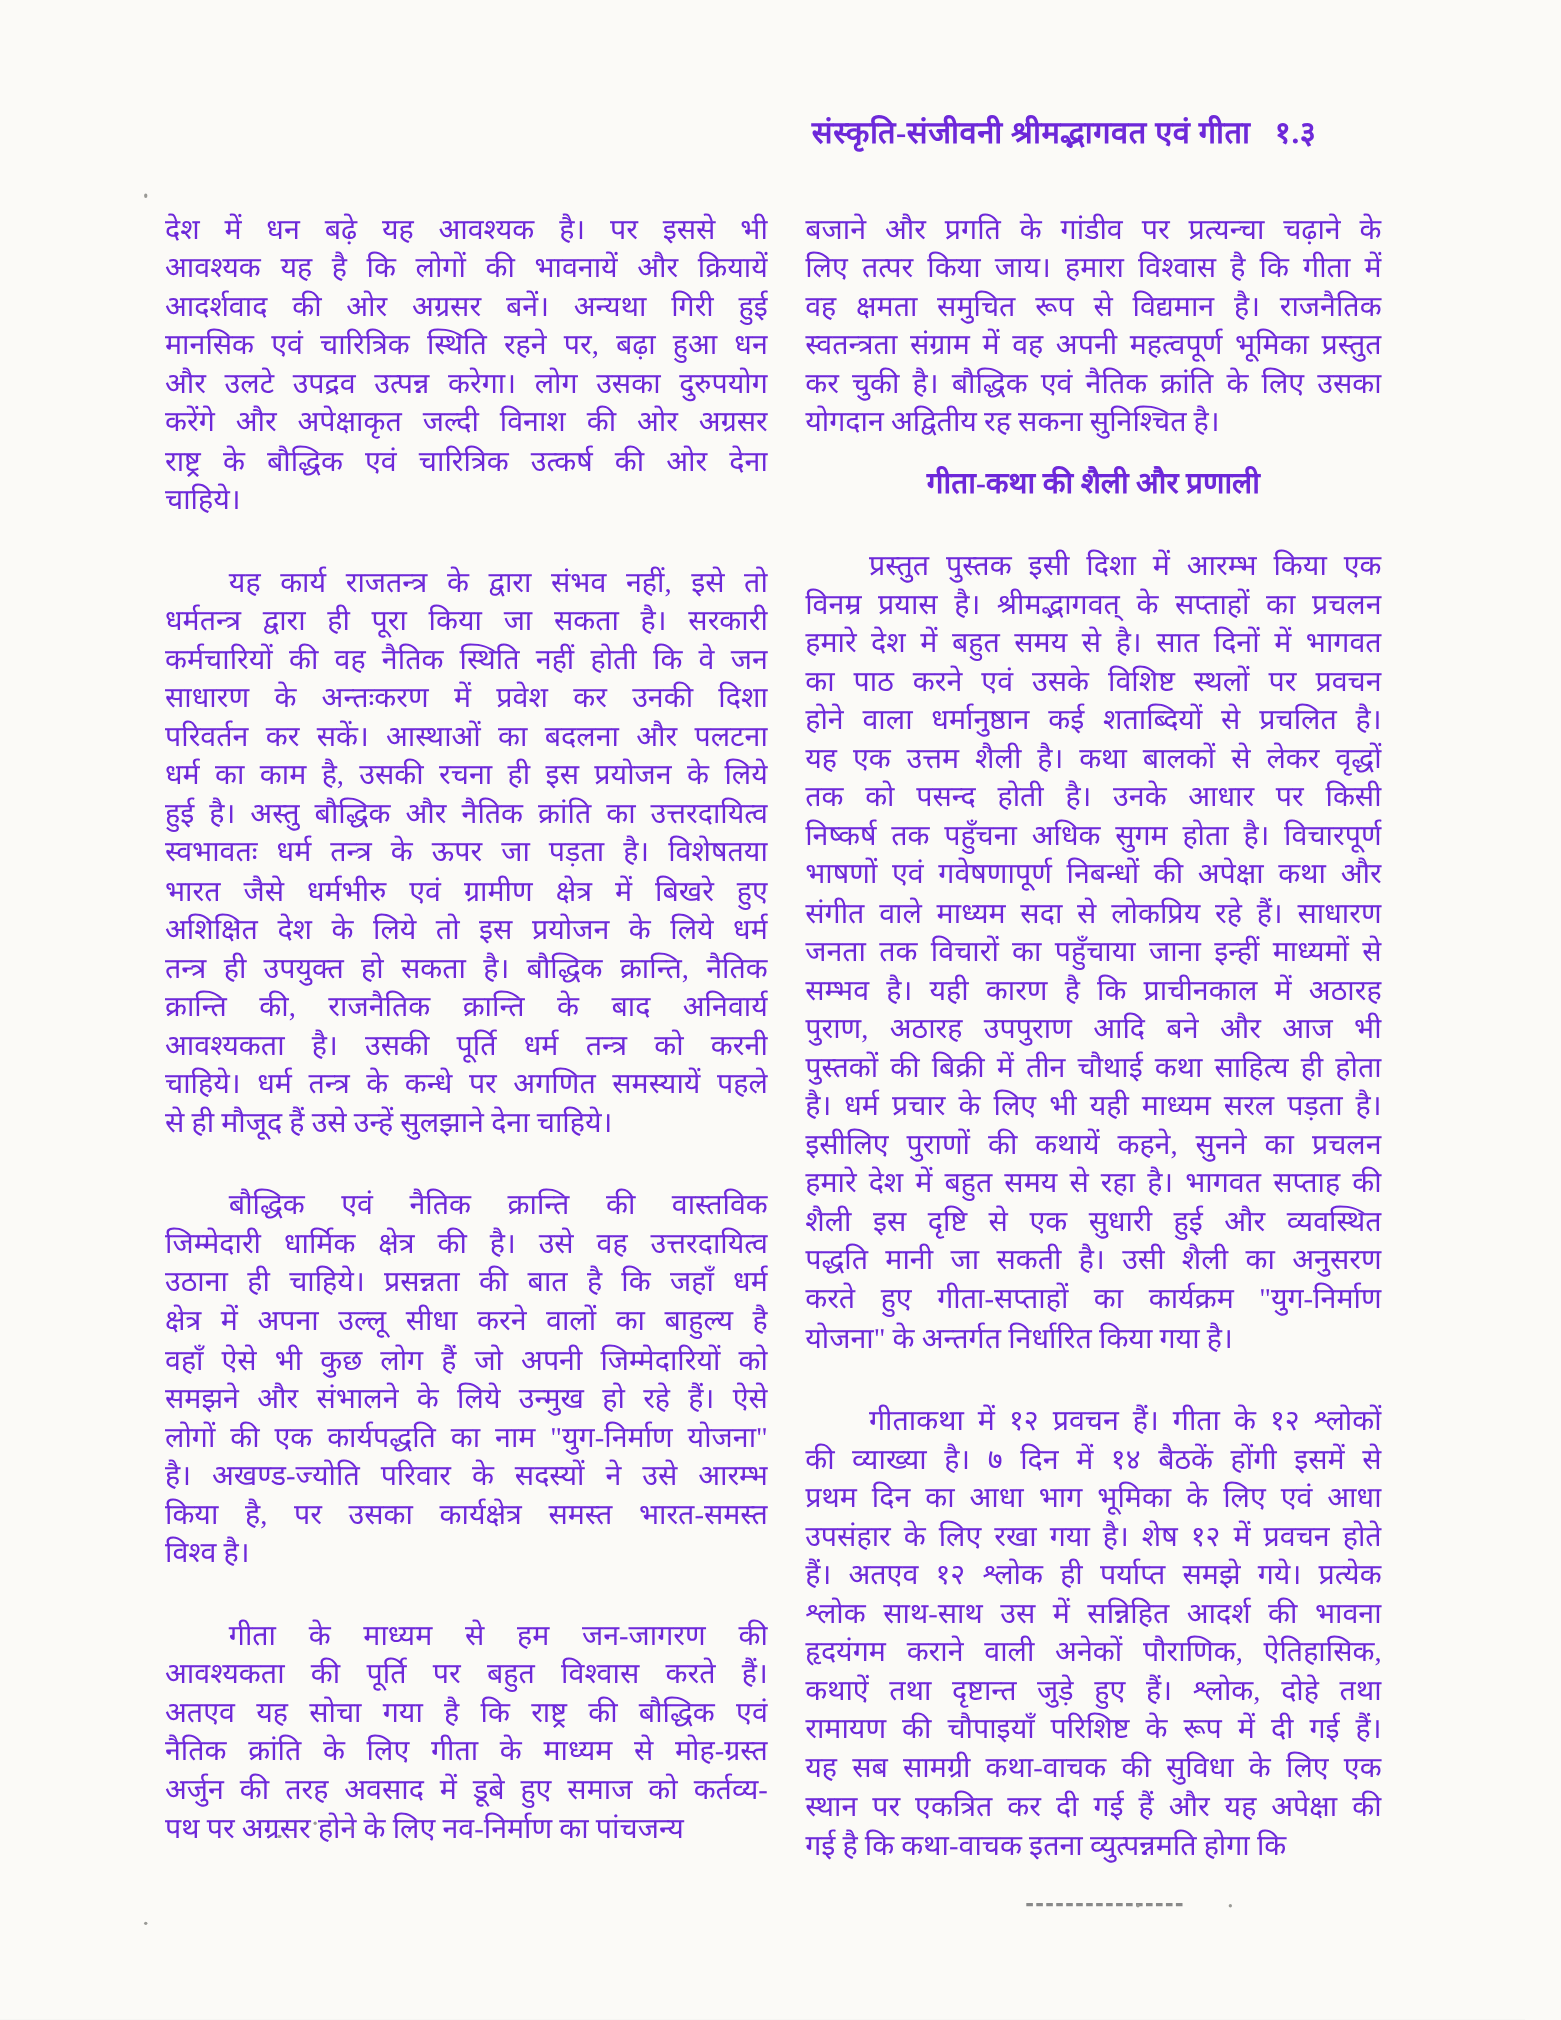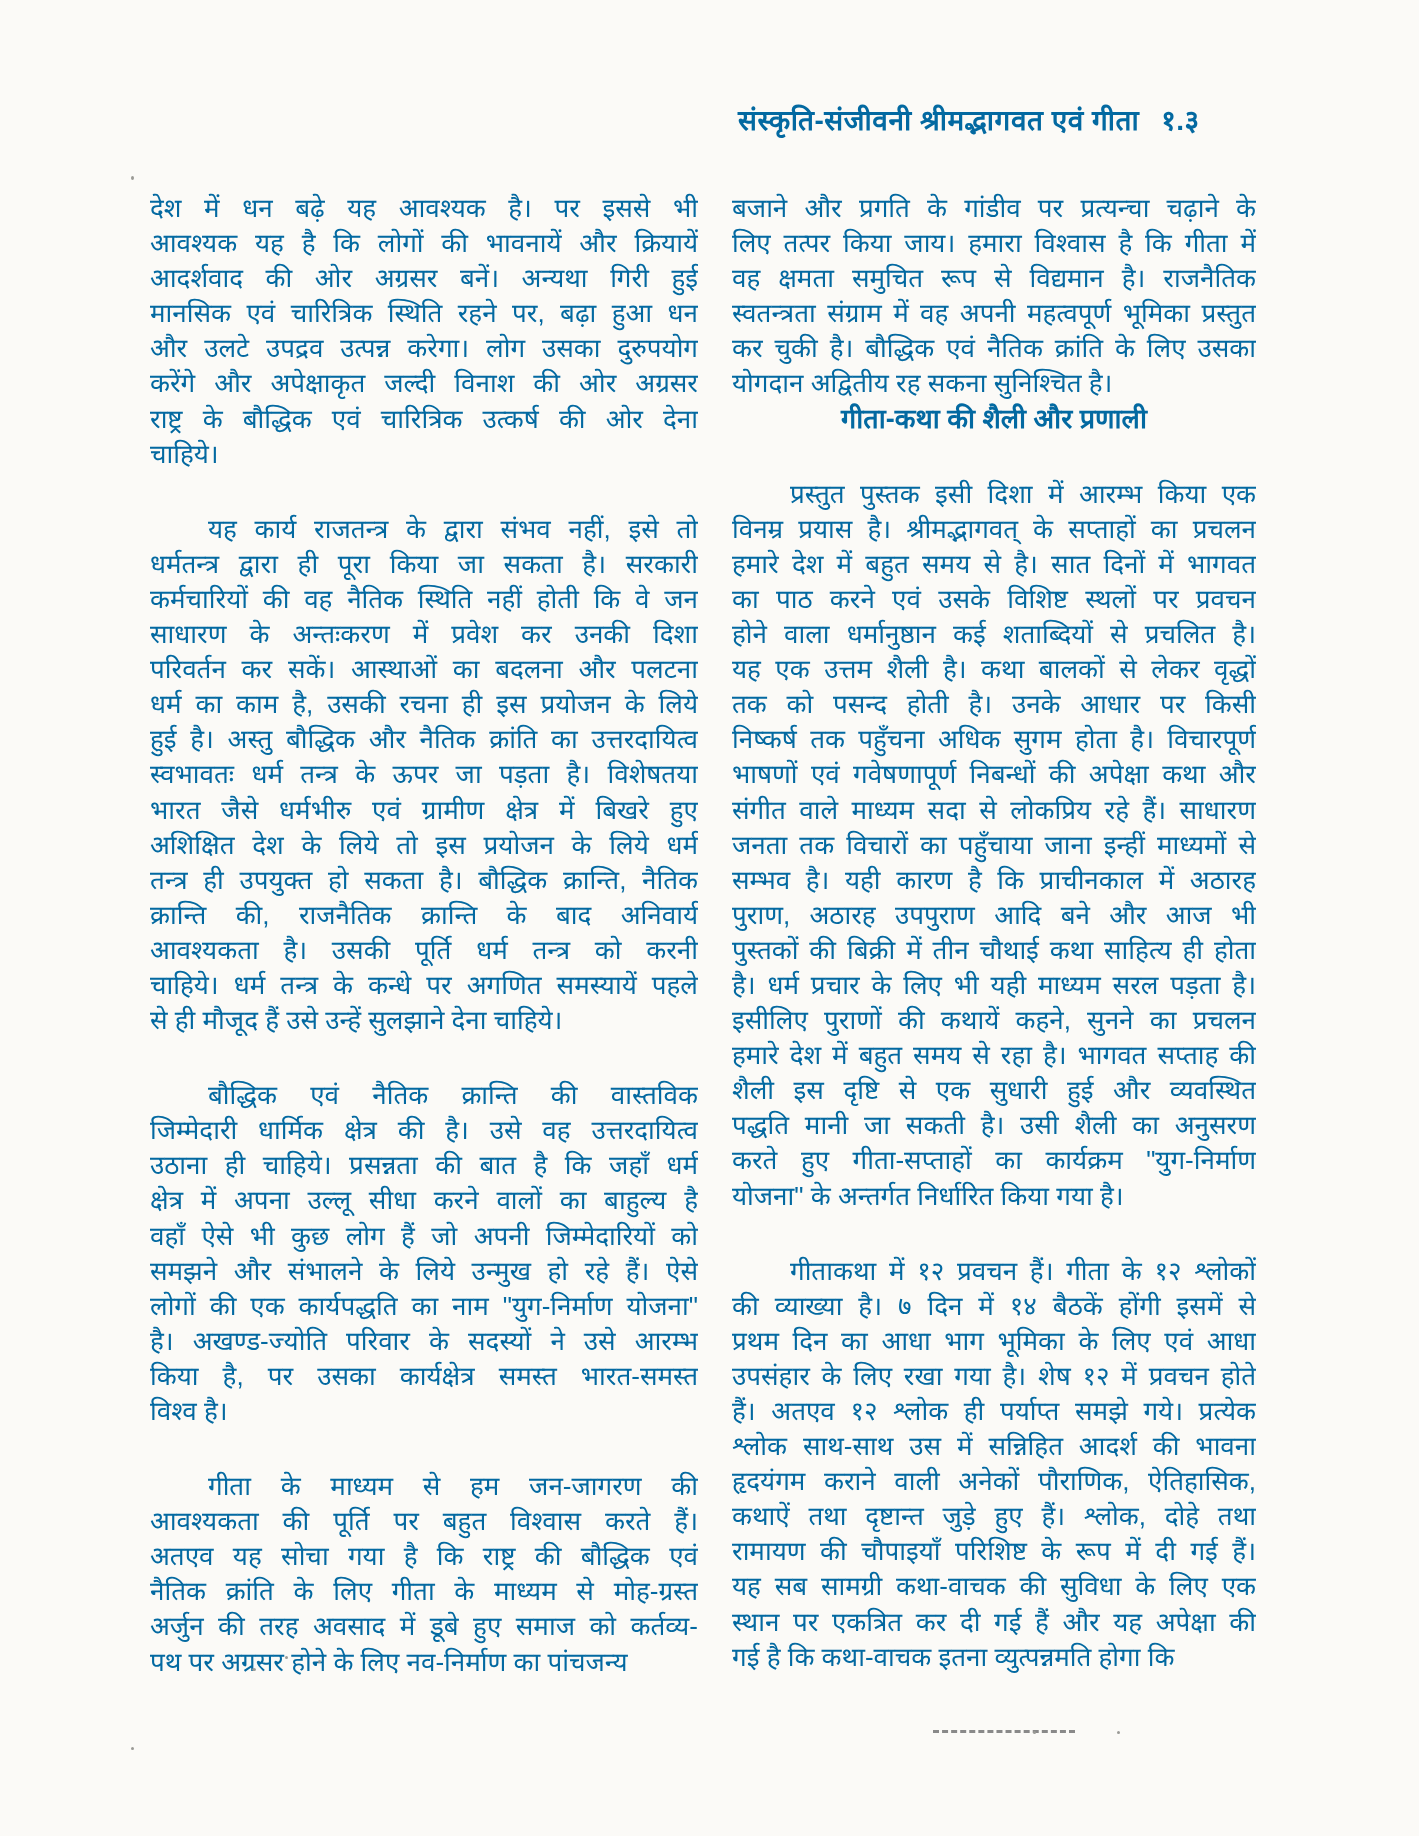--- a/index.html
+++ b/index.html
@@ -4,22 +4,22 @@
 <style>
   html, body { margin: 0; padding: 0; }
   body { background: #e8e8e6; }
   .page {
     position: relative;
     width: 1419px;
     height: 1836px;
     margin: 0 auto;
     background: #fbfaf7;
     overflow: hidden;
-    font-family: Liberation Sans, sans-serif;
-    color: #0369a1;
+    font-family: Liberation Serif, serif;
+    color: #6d28d9;
   }
   .page-header {
     position: absolute;
     top: 100px;
     left: 738px;
     width: 470px;
     display: flex;
     align-items: baseline;
     font-size: 28px;
     font-weight: 600;
@@ -44,20 +44,21 @@
   }
   .para .line:last-child { text-align-last: left; }
   .para.indented .line:first-child { text-indent: 58px; margin-top: 40px; }
   .section-heading {
     height: 35.1px;
     line-height: 35.1px;
     text-align: center;
     font-weight: bold;
     font-size: 27px;
     overflow: hidden;
+    margin-top: 20px;
   }
   .dashed-line {
     position: absolute;
     left: 933px;
     top: 1730px;
     width: 142px;
     height: 0;
     border-top: 3px dashed #898989;
   }
   .speck {

